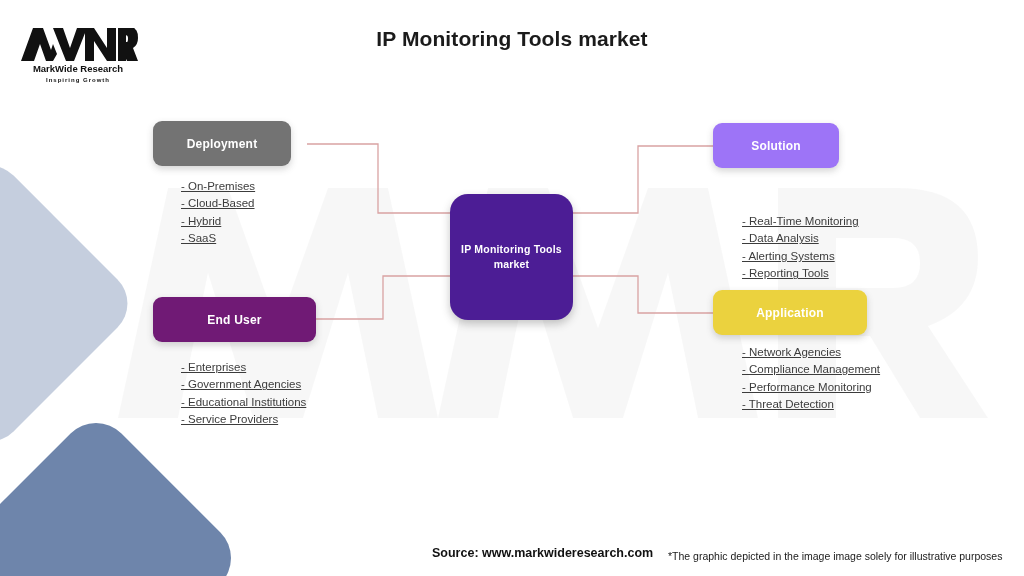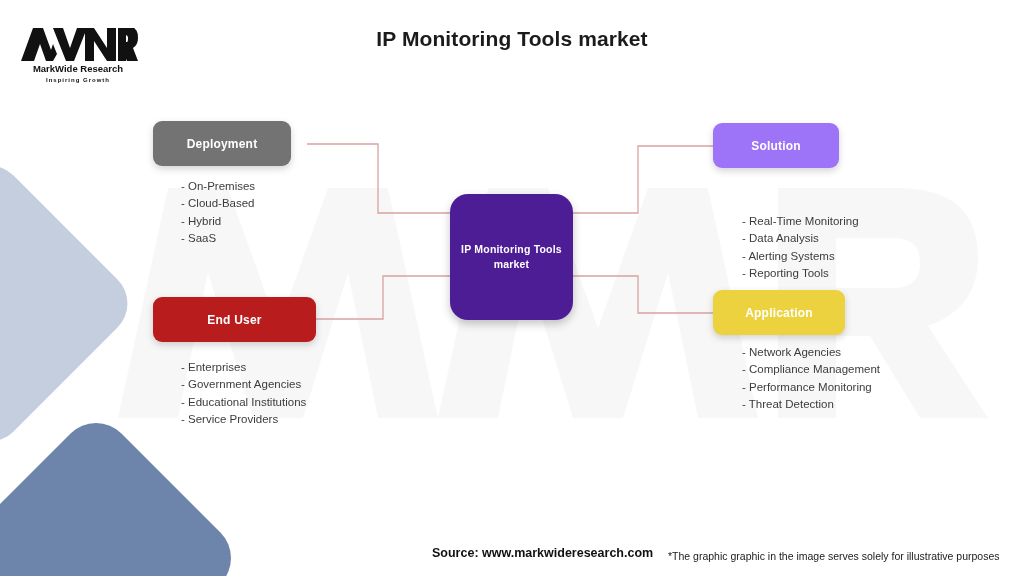--- a/index.html
+++ b/index.html
@@ -103,28 +103,28 @@
     text-align: center;
     letter-spacing: 0.2px;
   }
 
   .node-deployment {
     left: 153px; top: 121px; width: 138px; height: 45px;
     background: #737373;
   }
   .node-enduser {
     left: 153px; top: 297px; width: 163px; height: 45px;
-    background: #b91c1c;
+    background: #701a75;
   }
   .node-solution {
     left: 713px; top: 123px; width: 126px; height: 45px;
     background: #9d74f7;
   }
   .node-application {
-    left: 713px; top: 290px; width: 132px; height: 45px;
+    left: 713px; top: 290px; width: 154px; height: 45px;
     background: #ebd23e;
   }
 
   .node-center {
     left: 450px; top: 194px; width: 123px; height: 126px;
     background: #4c1d95;
     border-radius: 18px;
     box-shadow: 0 4px 9px rgba(50,50,50,0.28);
     padding: 0 10px;
     box-sizing: border-box;
@@ -134,21 +134,21 @@
     line-height: 1.42;
   }
 
   
   .bullets {
     position: absolute;
     font-size: 11.5px;
     color: #3c3c3c;
     line-height: 1.52;
   }
-  .bullets div { white-space: nowrap; }
+  .bullets div { white-space: nowrap; text-decoration: underline; }
   .bullets-deployment { left: 181px; top: 178px; }
   .bullets-enduser    { left: 181px; top: 359px; }
   .bullets-solution   { left: 742px; top: 173px; margin-top: 40px; }
   .bullets-application{ left: 742px; top: 344px; }
 
   
   .source {
     position: absolute;
     left: 393px;
     top: 546px;
@@ -254,15 +254,15 @@
     <span class="node-label">Application</span>
   </div>
   <div class="bullets bullets-application">
     <div>- Network Agencies</div>
     <div>- Compliance Management</div>
     <div>- Performance Monitoring</div>
     <div>- Threat Detection</div>
   </div>
 
   <div class="source">Source: www.markwideresearch.com</div>
-  <div class="disclaimer">*The graphic graphic in the image serves solely for illustrative purposes</div>
+  <div class="disclaimer">*The graphic depicted in the image image solely for illustrative purposes</div>
 
 </div>
 
 </body></html>

